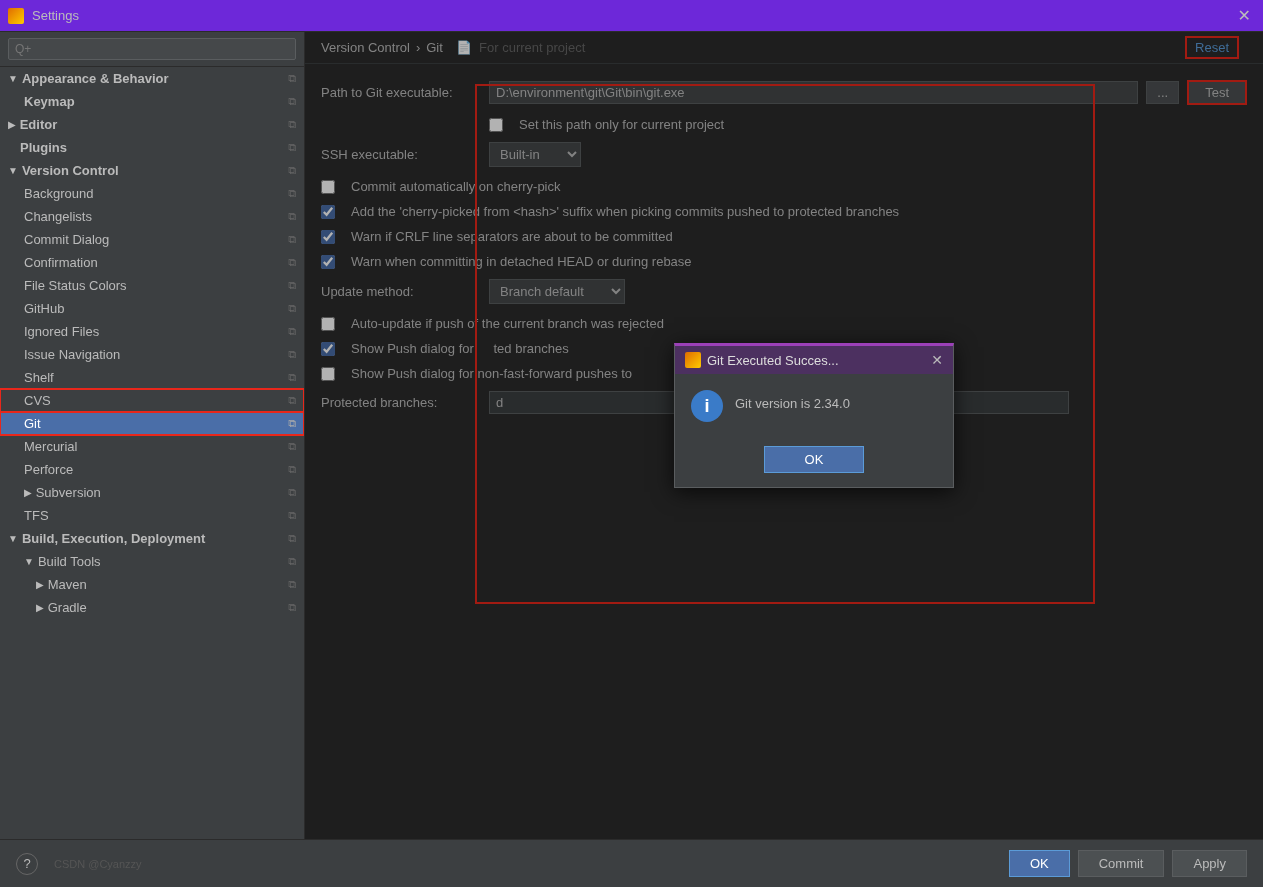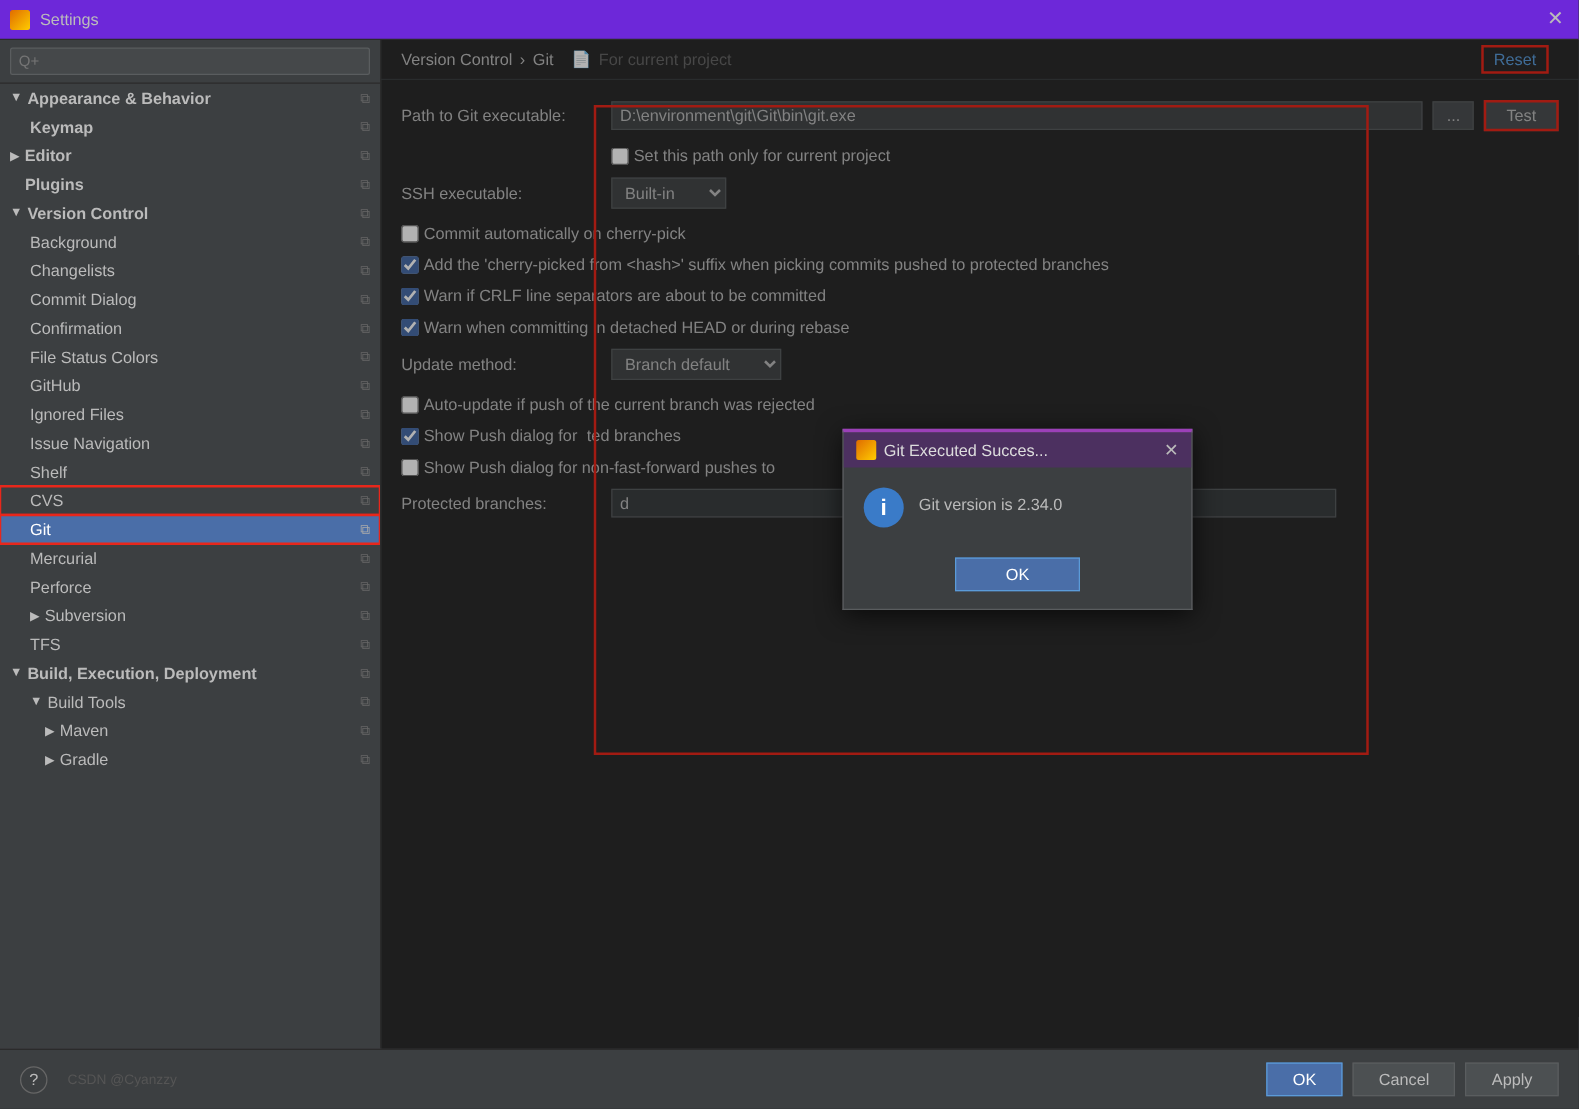--- a/index.html
+++ b/index.html
@@ -154,21 +154,21 @@
       font-size: 13px;
     }
     .test-btn {
       padding: 3px 16px;
       border: 2px solid #e8271b;
     }
     .checkbox-row {
       display: flex;
       align-items: flex-end;
       margin-bottom: 10px;
-      gap: 4px;
+      gap: 16px;
     }
     .checkbox-row input[type="checkbox"] {
       width: 14px; height: 14px;
       accent-color: #4a6ea8;
     }
     .checkbox-row label { color: #bbb; font-size: 13px; }
     .select-dropdown {
       background: #45484a;
       border: 1px solid #5a5d5f;
       color: #bbb;
@@ -573,16 +573,16 @@
       </div>
     </div>
   </div>
 </div>
 
 <div class="footer">
   <div class="help-btn">?</div>
   <div class="footer-watermark">CSDN @Cyanzzy</div>
   <div class="footer-right">
     <button class="footer-btn primary">OK</button>
-    <button class="footer-btn">Cancel</button>
+    <button class="footer-btn">Commit</button>
     <button class="footer-btn">Apply</button>
   </div>
 </div>
 
 </body></html>

